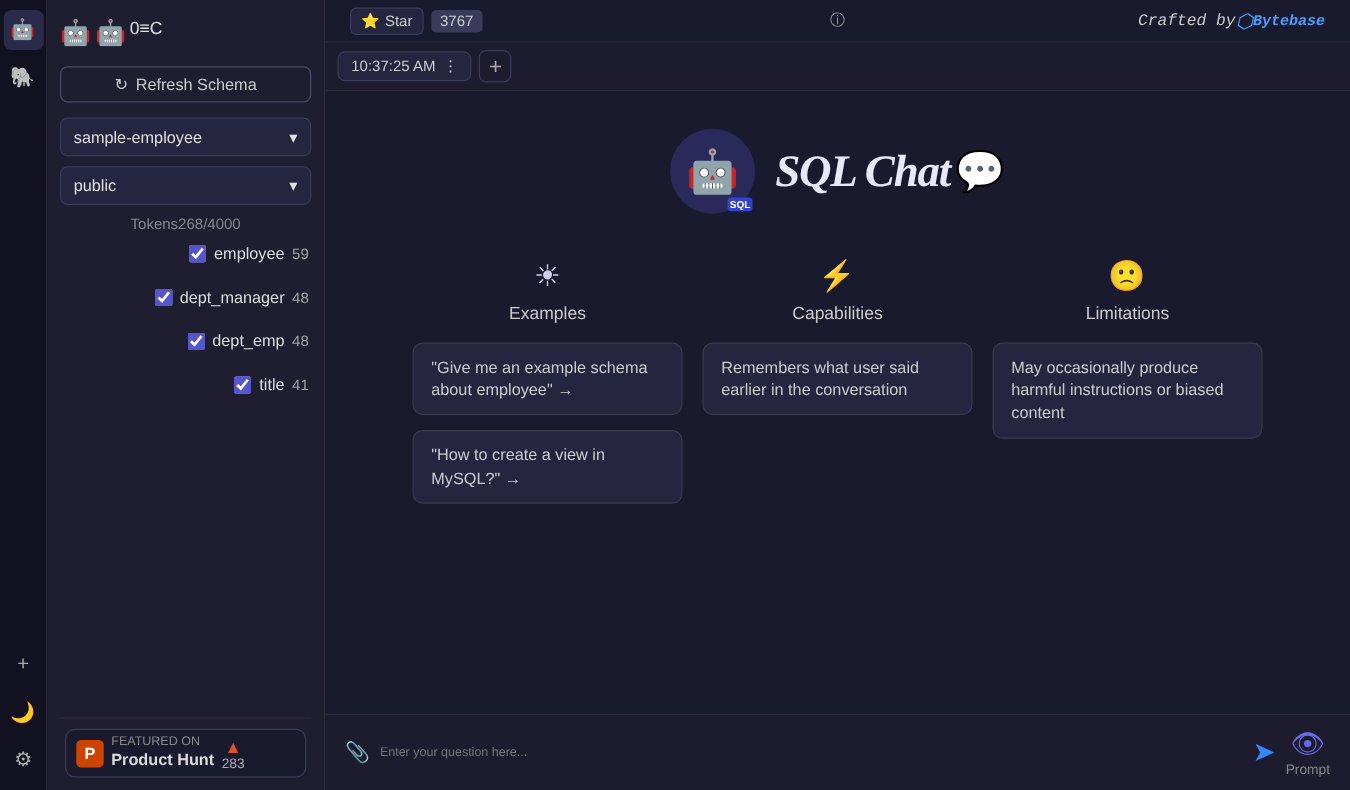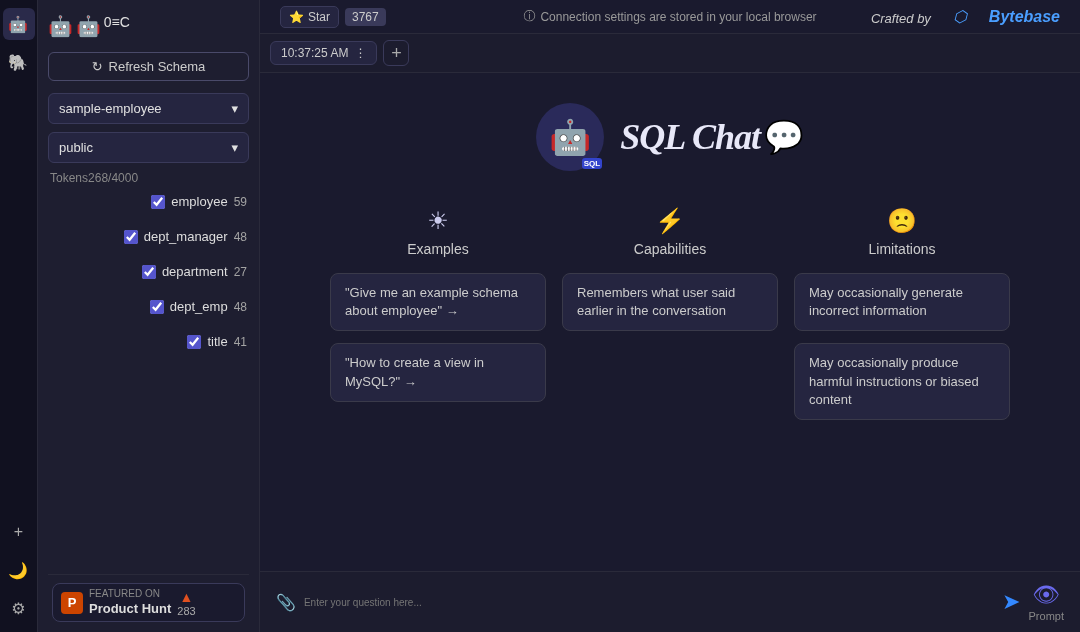--- a/index.html
+++ b/index.html
@@ -90,21 +90,21 @@
       font-size: 13px;
       display: flex;
       align-items: center;
       justify-content: space-between;
       cursor: pointer;
       margin-bottom: 8px;
     }
 
     .tokens-row {
       display: flex;
-      justify-content: flex-start;
+      justify-content: center;
       font-size: 12px;
       color: #888;
       margin-bottom: 6px;
       padding: 0 2px;
     }
 
     .table-list {
       display: flex;
       flex-direction: column;
       gap: 14px;
@@ -195,25 +195,26 @@
     }
     .top-bar .connection-info {
       display: flex;
       align-items: center;
       gap: 5px;
     }
     .top-bar .crafted-by {
       position: absolute;
       right: 20px;
       display: flex;
-      align-items: flex-end;
-      gap: 22px;
+      align-items: center;
+      gap: 0;
       font-size: 13px;
       color: #ccc;
       font-style: italic;
+      font-family: Liberation Mono, monospace;
     }
 
     
     .tab-bar {
       display: flex;
       align-items: center;
       padding: 6px 10px;
       gap: 6px;
       border-bottom: 1px solid #2a2a3a;
       background: #1c1c2e;
@@ -412,25 +413,20 @@
   <div class="table-list">
   <div class="table-item">
     <input type="checkbox" checked="" style="">
     <span class="tname">employee</span>
     <span class="tcount">59</span>
   </div>
       <div class="table-item">
     <input type="checkbox" checked="" style="">
     <span class="tname">dept_manager</span>
     <span class="tcount">48</span>
-  </div>
-      <div class="table-item">
-    <input type="checkbox" checked="" style="">
-    <span class="tname">department</span>
-    <span class="tcount">27</span>
   </div>
       <div class="table-item">
     <input type="checkbox" checked="" style="">
     <span class="tname">dept_emp</span>
     <span class="tcount">48</span>
   </div>
       <div class="table-item">
     <input type="checkbox" checked="" style="">
     <span class="tname">title</span>
     <span class="tcount">41</span>
@@ -460,26 +456,25 @@
 
     <div style="position:absolute;left:20px;display:flex;align-items:center;gap:6px;">
       <button style="background:#252540;border:1px solid #3a3a5a;color:#ccc;border-radius:5px;padding:3px 8px;font-size:12px;cursor:pointer;display:flex;align-items:center;gap:4px;">
         <span>⭐</span>
         <span>Star</span>
       </button>
       <span style="background:#3a3a5a;border-radius:4px;padding:2px 7px;font-size:12px;color:#ccc;">3767</span>
     </div>
     <div class="connection-info">
       <span>ⓘ</span>
-      <span>Connection settings are stored in your local browser</span>
     </div>
     <div class="crafted-by">
       <span style="font-style:italic;">Crafted by</span>
       <span style="color:#4a9eff;font-size:16px;">⬡</span>
-      <span style="font-weight:bold;color:#4a9eff;font-size:16px;">Bytebase</span>
+      <span style="font-weight:bold;color:#4a9eff;font-size:12px;">Bytebase</span>
     </div>
   </div>
 
   <div class="tab-bar">
     <div class="tab-item">
       <span>10:37:25 AM</span>
       <span>⋮</span>
     </div>
     <button class="tab-add-btn">+</button>
   </div>
@@ -511,21 +506,20 @@
     <span class="card-header-icon">⚡</span>
     <span class="card-header-label">Capabilities</span>
   </div>
           <div class="card-item">Remembers what user said earlier in the conversation</div>
         </div>
         <div class="card-col">
           <div class="card-header">
     <span class="card-header-icon">🙁</span>
     <span class="card-header-label">Limitations</span>
   </div>
-          <div class="card-item">May occasionally generate incorrect information</div>
           <div class="card-item">May occasionally produce harmful instructions or biased content</div>
         </div>
       </div>
 
   </div>
 
   <div class="input-bar">
     <span class="input-icon">📎</span>
     <input class="chat-input" type="text" placeholder="Enter your question here..." style="">
     <button class="send-btn">

